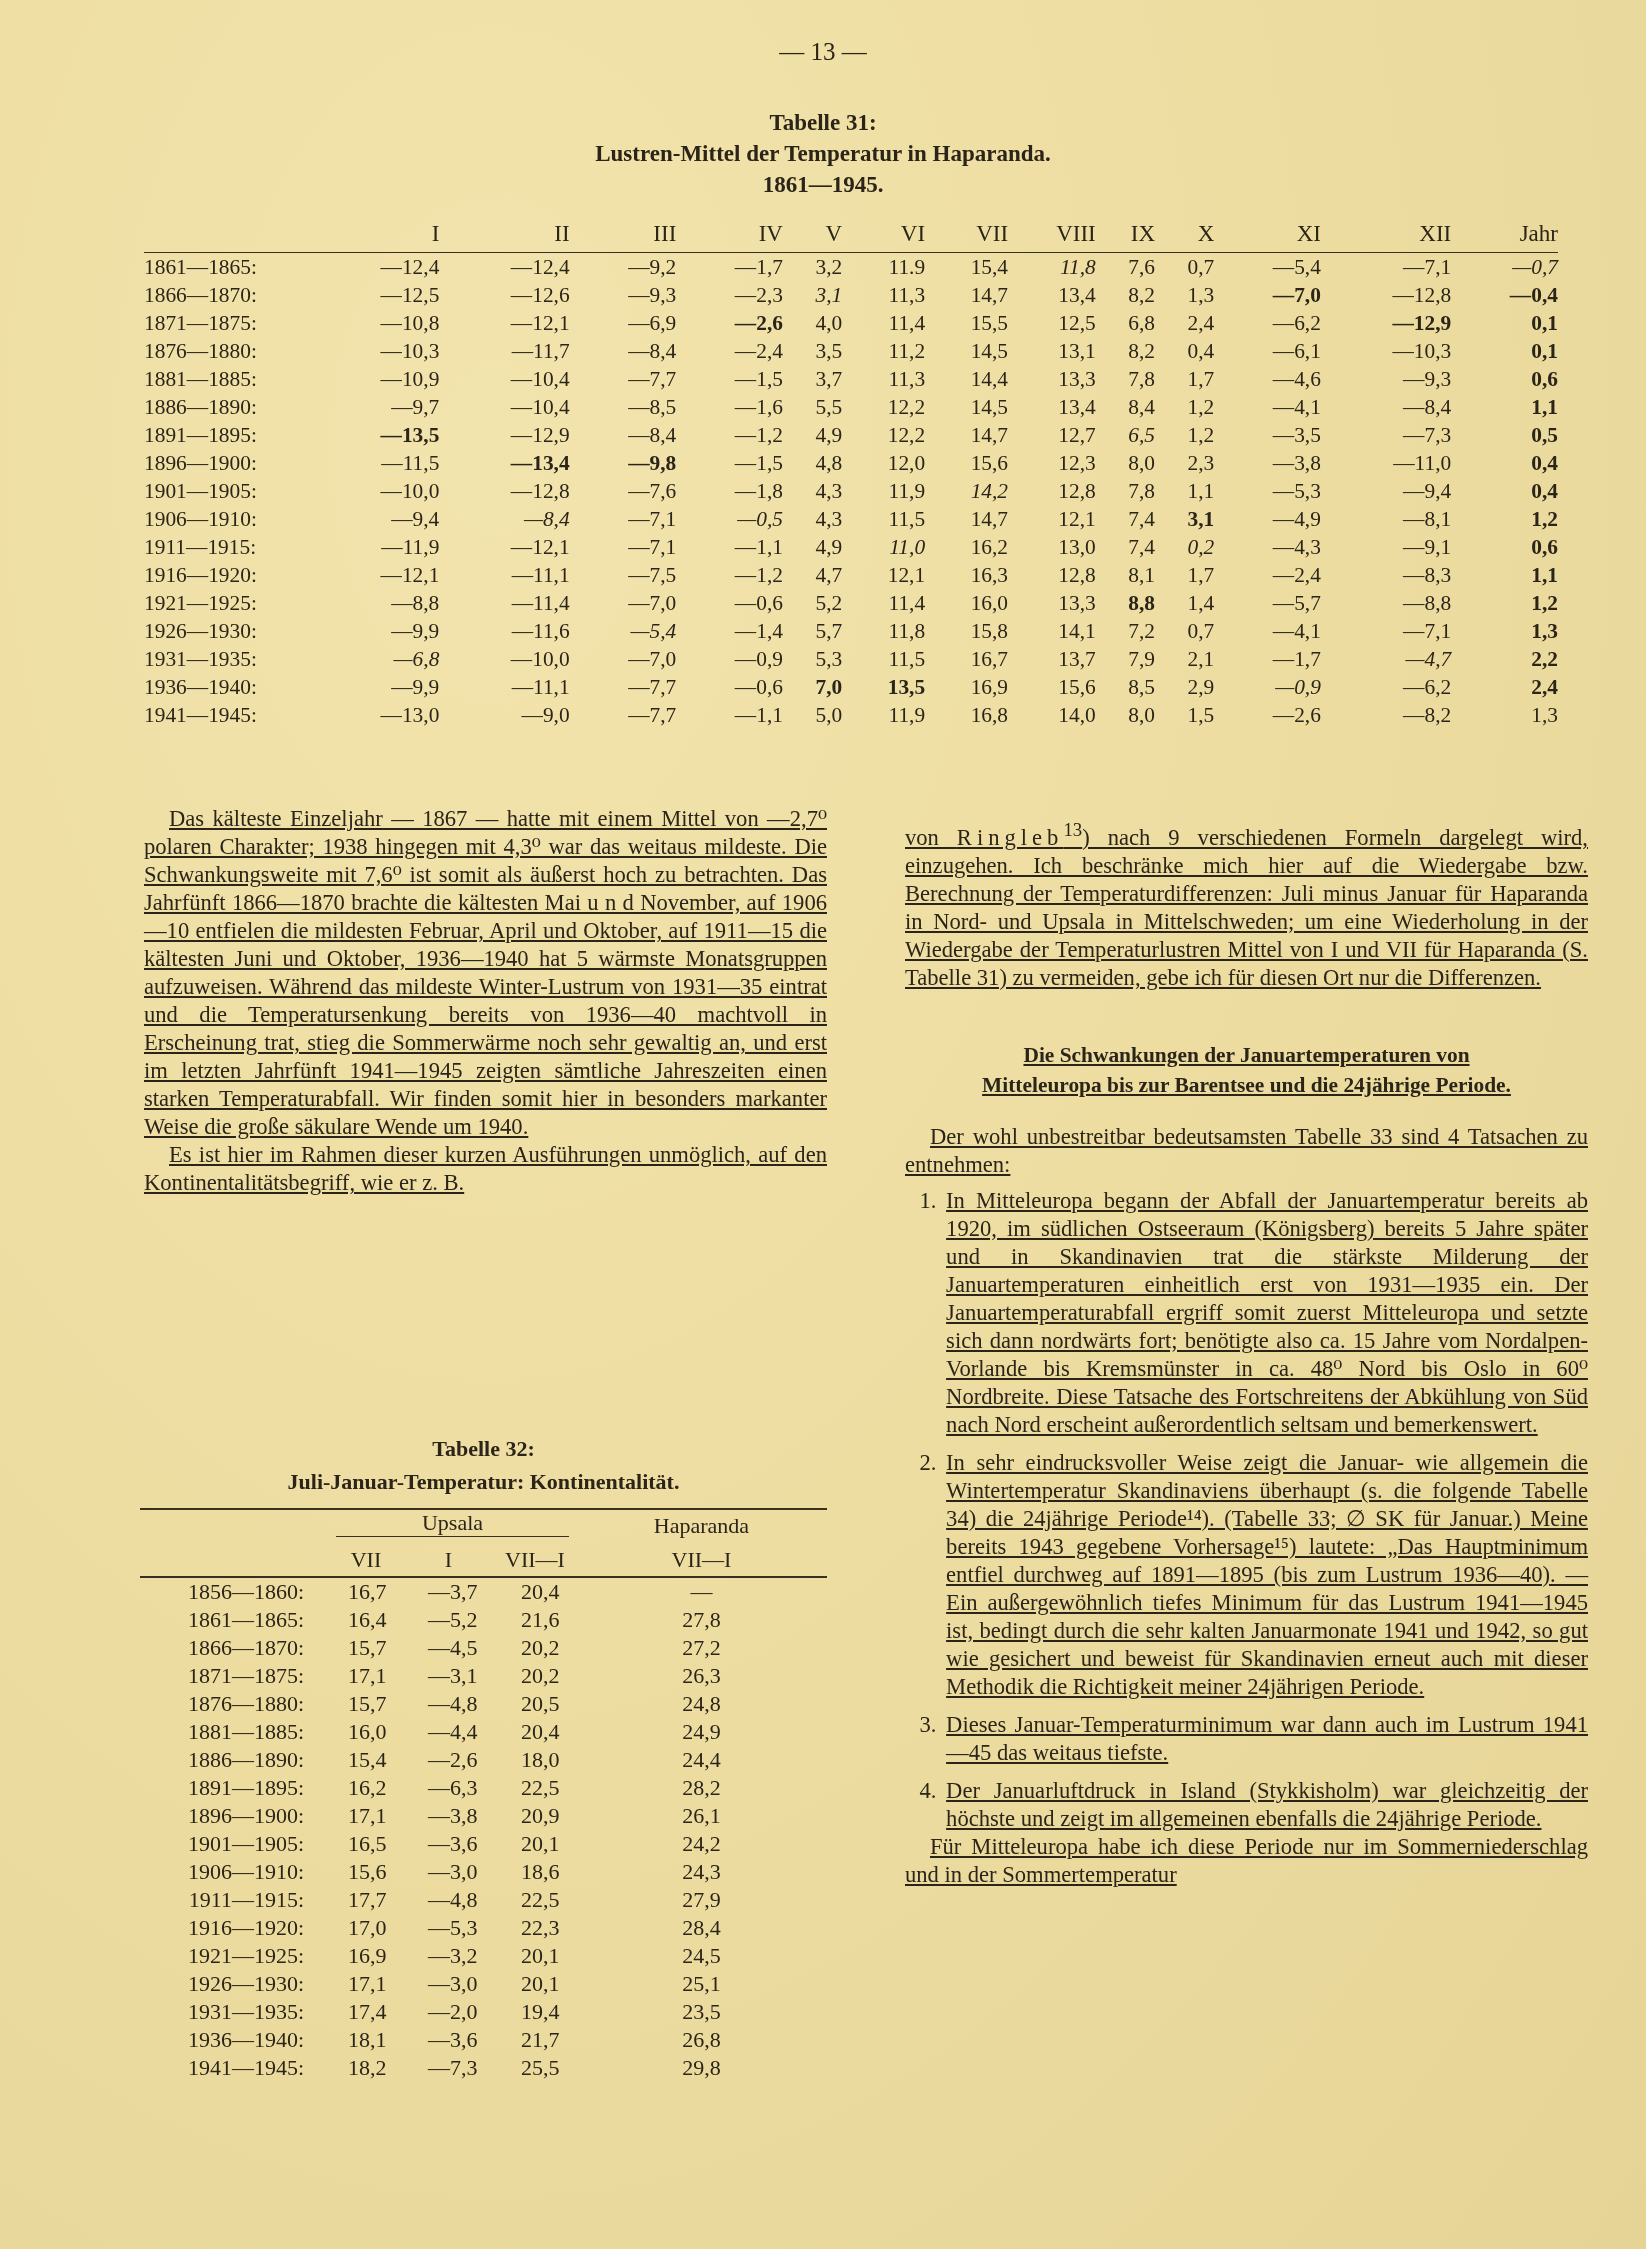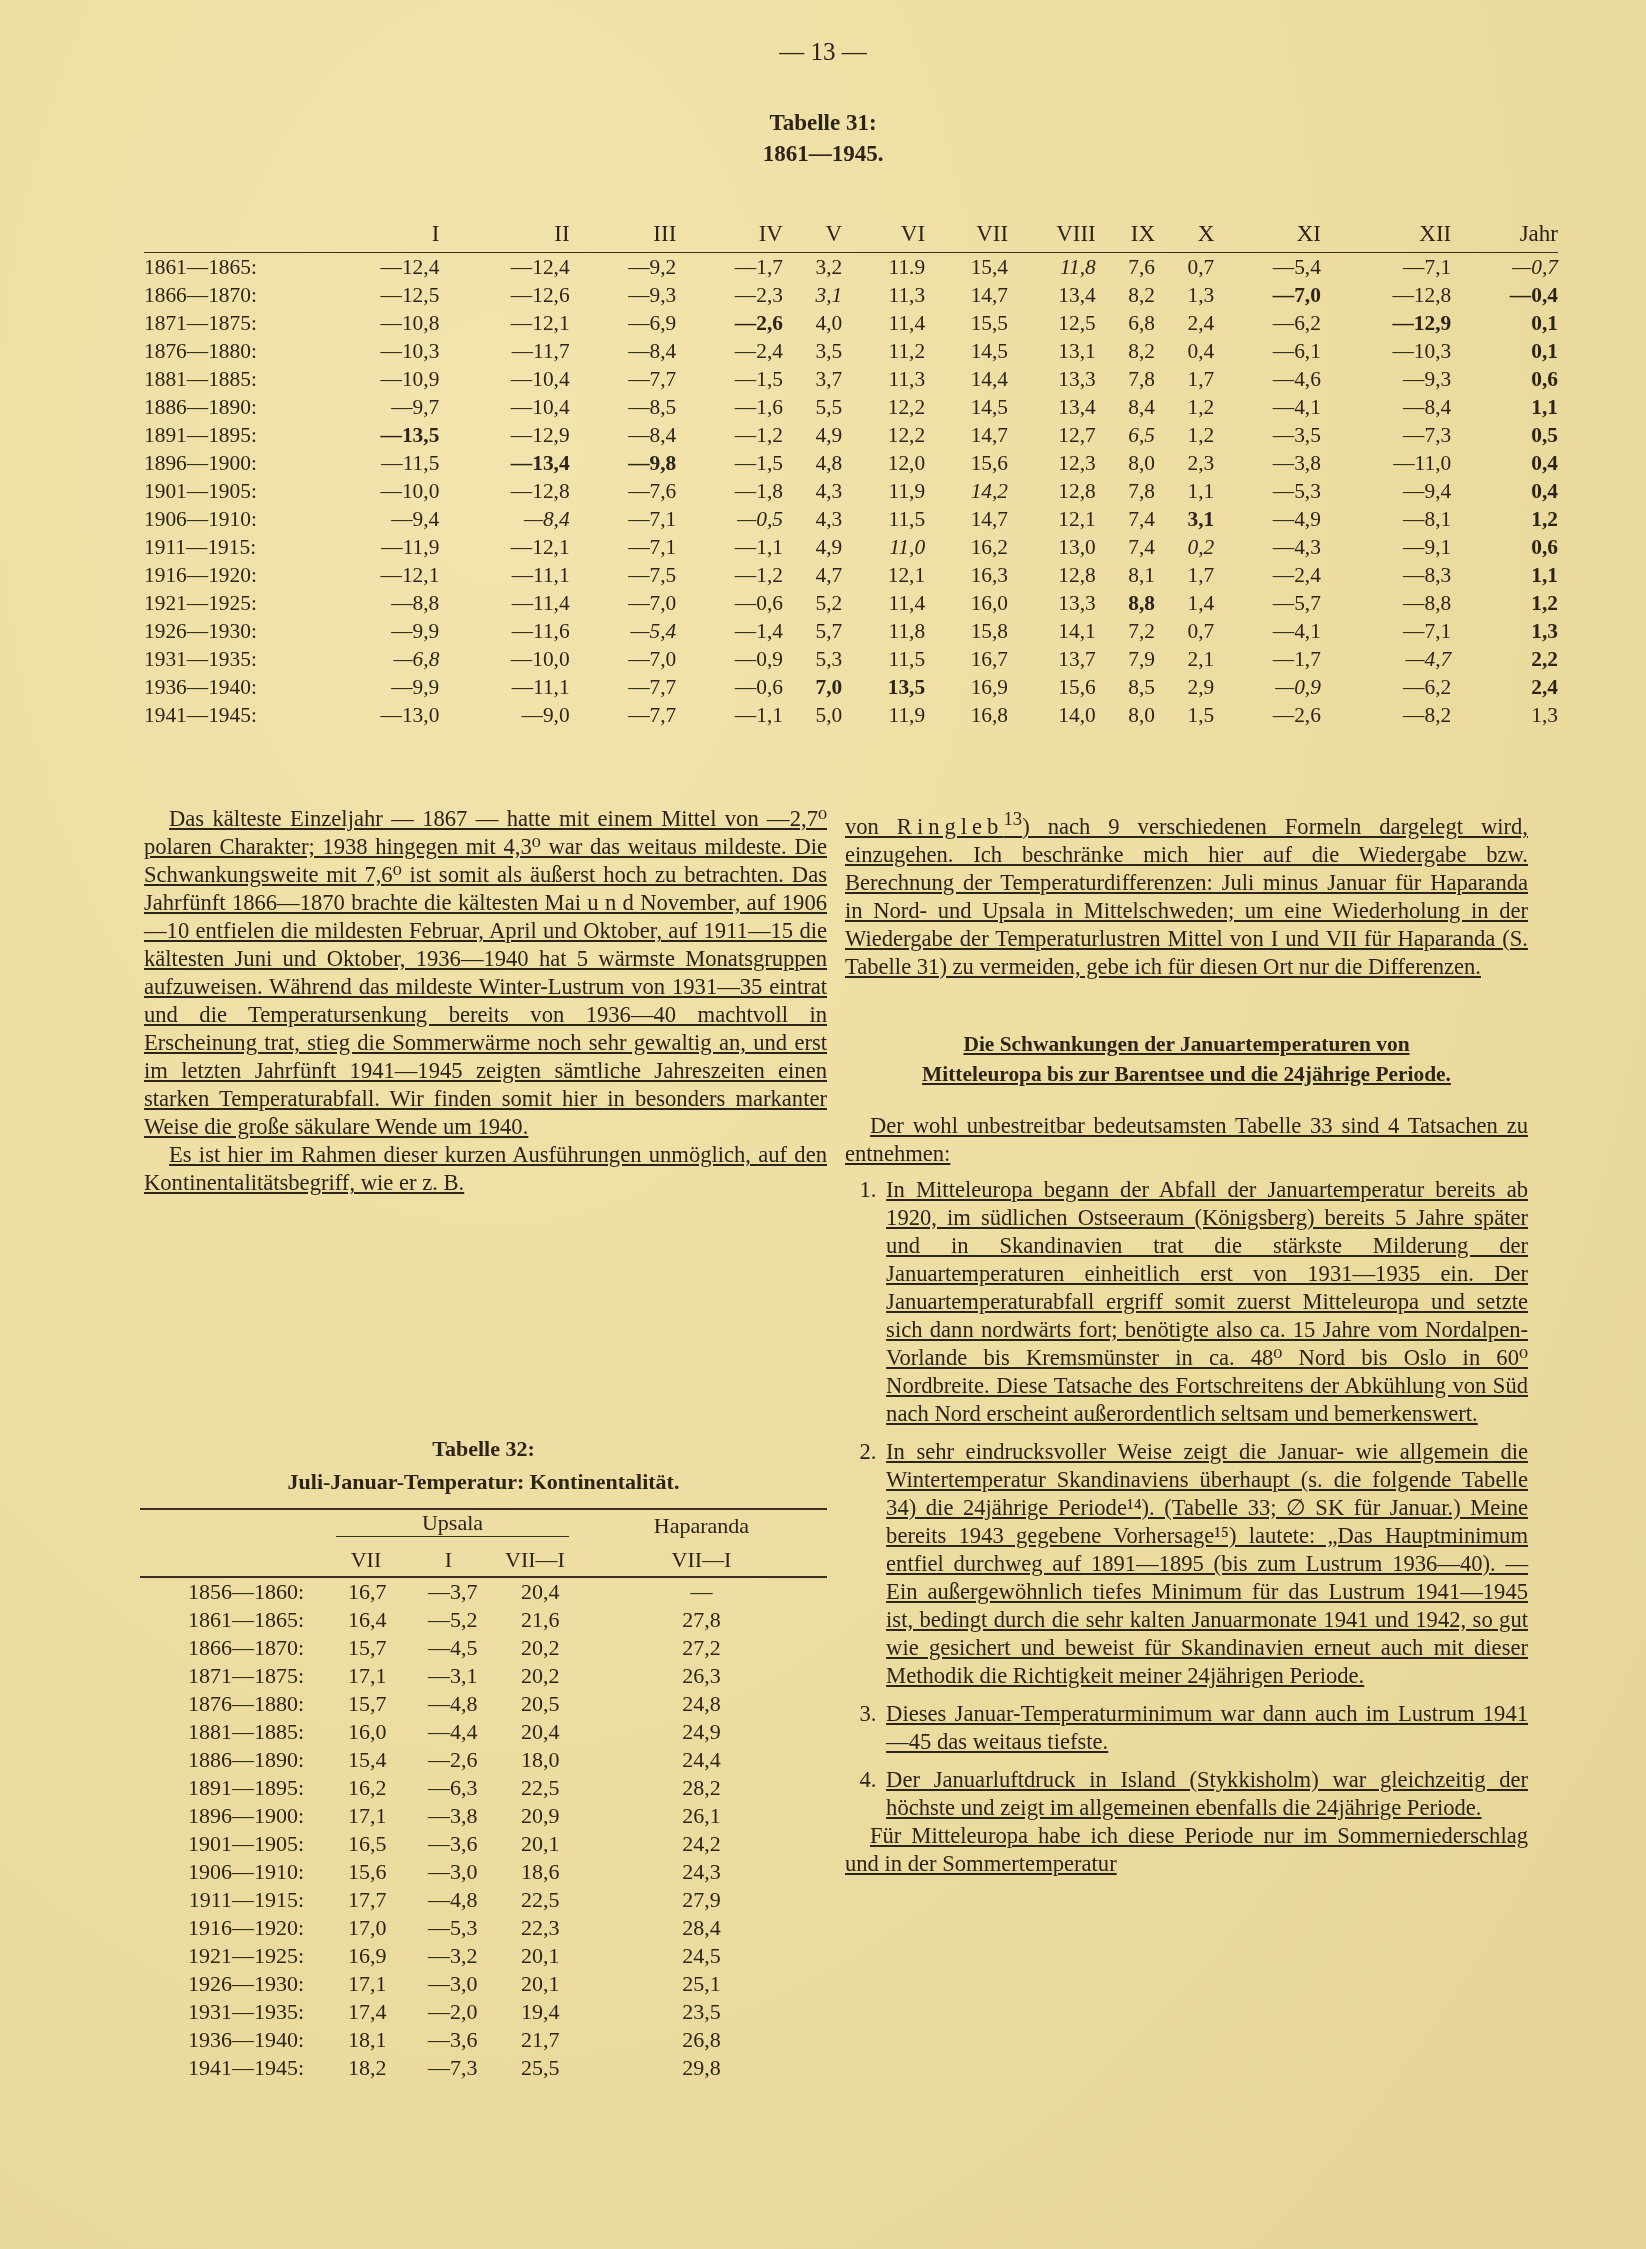--- a/index.html
+++ b/index.html
@@ -17,21 +17,21 @@
   .t31 th { font-weight: normal; font-size: 23px; height: 36px; text-align: right; padding: 0; }
   .t31 thead tr { border-bottom: 1.6px solid #3a3020; }
   .t31 td { height: 28px; padding: 0; text-align: right; white-space: nowrap; }
   .t31 td.lbl { text-align: left; width: 165px; }
   .it { font-style: italic; }
   .bd { font-weight: bold; }
   .col { position: absolute; width: 683px; font-size: 22.6px; line-height: 28px; text-align: justify; text-decoration: underline; }
   .col p { margin: 0; text-indent: 25px; }
   .heading { text-align: center; font-weight: bold; font-size: 21.4px; line-height: 30px; }
   .left { left: 144px; }
-  .right { left: 845px; }
+  .right { left: 905px; margin-top: 11px; }
   .t32-title { position: absolute; left: 140px; width: 687px; text-align: center; font-weight: bold; font-size: 22px; line-height: 33px; }
   .t32 { position: absolute; top: 1508px; left: 140px; width: 687px; border-collapse: collapse; font-size: 22px; }
   .t32 td, .t32 th { padding: 0; height: 28px; white-space: nowrap; font-weight: normal; }
   .t32 .grp { font-size: 22px; text-align: center; height: 35px; }
   .t32 .sub th { height: 33px; text-align: center; border-bottom: 2.5px solid #3a3020; }
   .brace { border-top: 1.6px solid #3a3020; display: block; margin: 0 6.6px; height: 3.3px; position: relative; }
   .t32 td.lbl { text-align: right; padding-right: 25px; }
   .t32 td.v { text-align: right; padding-right: 16.5px; }
   .t32 td.hv { text-align: center; }
   .t32 .wende td { text-align: center; font-weight: bold; height: 35px; padding-top: 6.6px; }
@@ -39,20 +39,21 @@
   ol.facts li { margin-bottom: 10px; padding-left: 4.1px; }
   .sp { letter-spacing: 5px; }
 </style>
 </head>
 <body>
 
 <div class="page-num">— 13 —</div>
 
 <div class="t31-title">
   <div>Tabelle 31:</div>
+  <div>Lustren-Mittel der Temperatur in Haparanda.</div>
   <div>1861—1945.</div>
 </div>
 
 <table class="t31">
   <thead>
     <tr id="t31-head">
       <th></th>
     <th>I</th>
         <th>II</th>
         <th>III</th>

